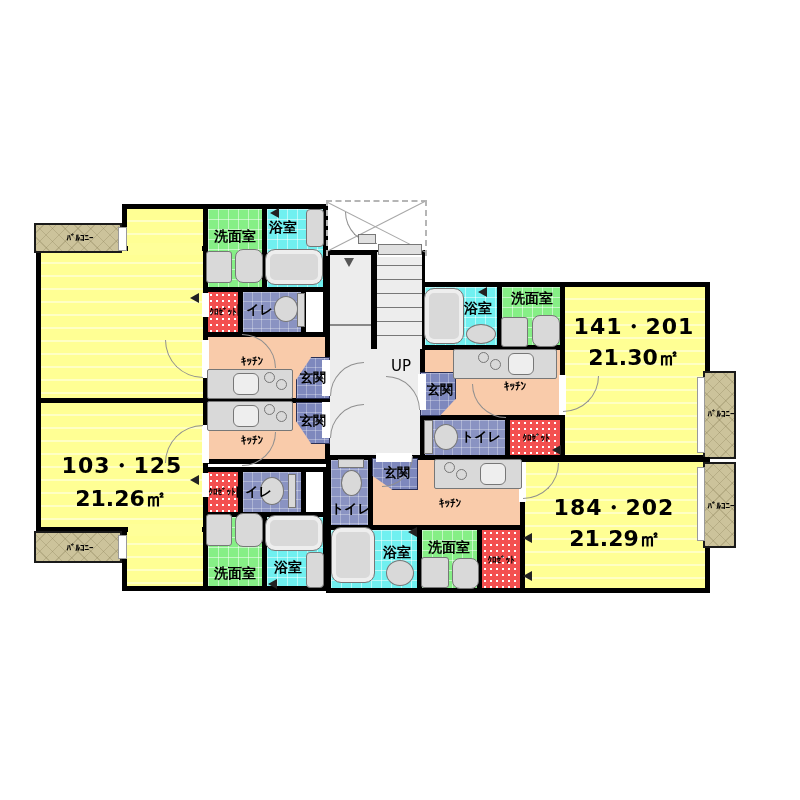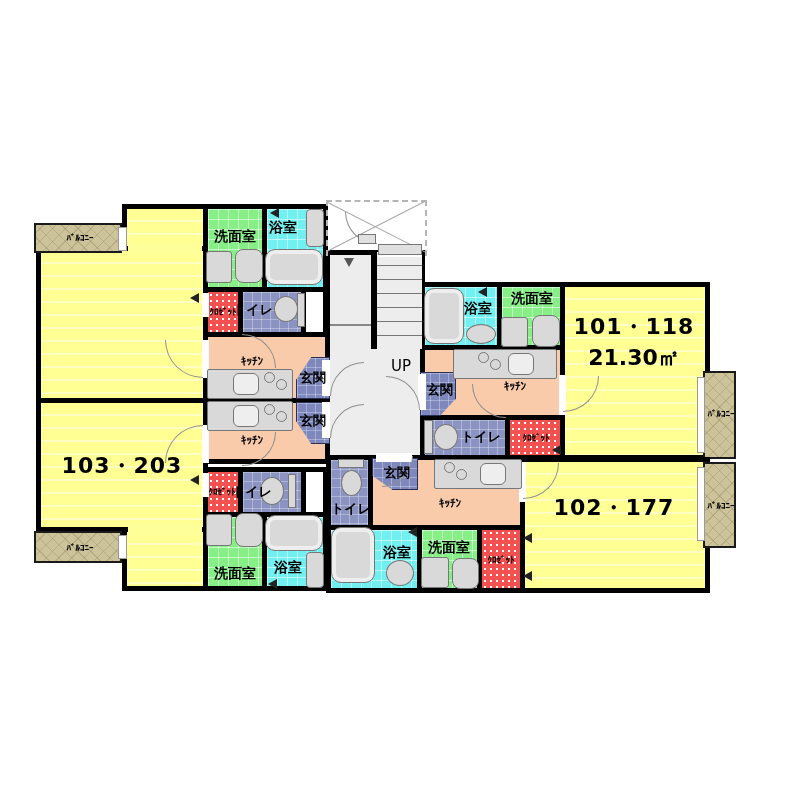--- a/index.html
+++ b/index.html
@@ -176,24 +176,26 @@
   <div class="fix circ" style="left:456px;top:469px;width:11px;height:11px"></div>
   <div class="fix sink" style="left:480px;top:463px;width:26px;height:22px"></div>
   <div class="fix tub" style="left:331px;top:527px;width:44px;height:56px"></div>
   <div class="fix circ" style="left:386px;top:560px;width:28px;height:26px"></div>
   <div class="fix" style="left:421px;top:557px;width:28px;height:31px;border-radius:3px"></div>
   <div class="fix" style="left:452px;top:558px;width:27px;height:31px;border-radius:8px"></div>
   <div class="chev" style="left:408px;top:527px"></div>
   <div class="chev" style="left:523px;top:533px"></div>
   <div class="chev" style="left:523px;top:571px"></div>
 
-  <div class="lab unitname" style="left:122px;top:466px">103・203</div>
-  <div class="lab unitname" style="left:634px;top:327px">101・118</div>
+  <div class="lab unitname" style="left:122px;top:466px">103・125</div>
+  <div class="lab unitarea" style="left:121px;top:499px">21.26㎡</div>
+  <div class="lab unitname" style="left:634px;top:327px">141・201</div>
   <div class="lab unitarea" style="left:634px;top:358px">21.30㎡</div>
-  <div class="lab unitname" style="left:614px;top:508px">102・177</div>
+  <div class="lab unitname" style="left:614px;top:508px">184・202</div>
+  <div class="lab unitarea" style="left:615px;top:539px">21.29㎡</div>
 
   <div class="lab rm14" style="left:235px;top:237px">洗面室</div>
   <div class="lab rm14" style="left:283px;top:228px">浴室</div>
   <div class="lab rm13" style="left:253px;top:310px">トイレ</div>
   <div class="lab rm9" style="left:223px;top:312px">ｸﾛｾﾞｯﾄ</div>
   <div class="lab rm11" style="left:252px;top:361px">ｷｯﾁﾝ</div>
   <div class="lab rm13" style="left:313px;top:378px">玄関</div>
   <div class="lab rm9" style="left:80px;top:238px">ﾊﾞﾙｺﾆｰ</div>
 
   <div class="lab rm14" style="left:235px;top:574px">洗面室</div>

